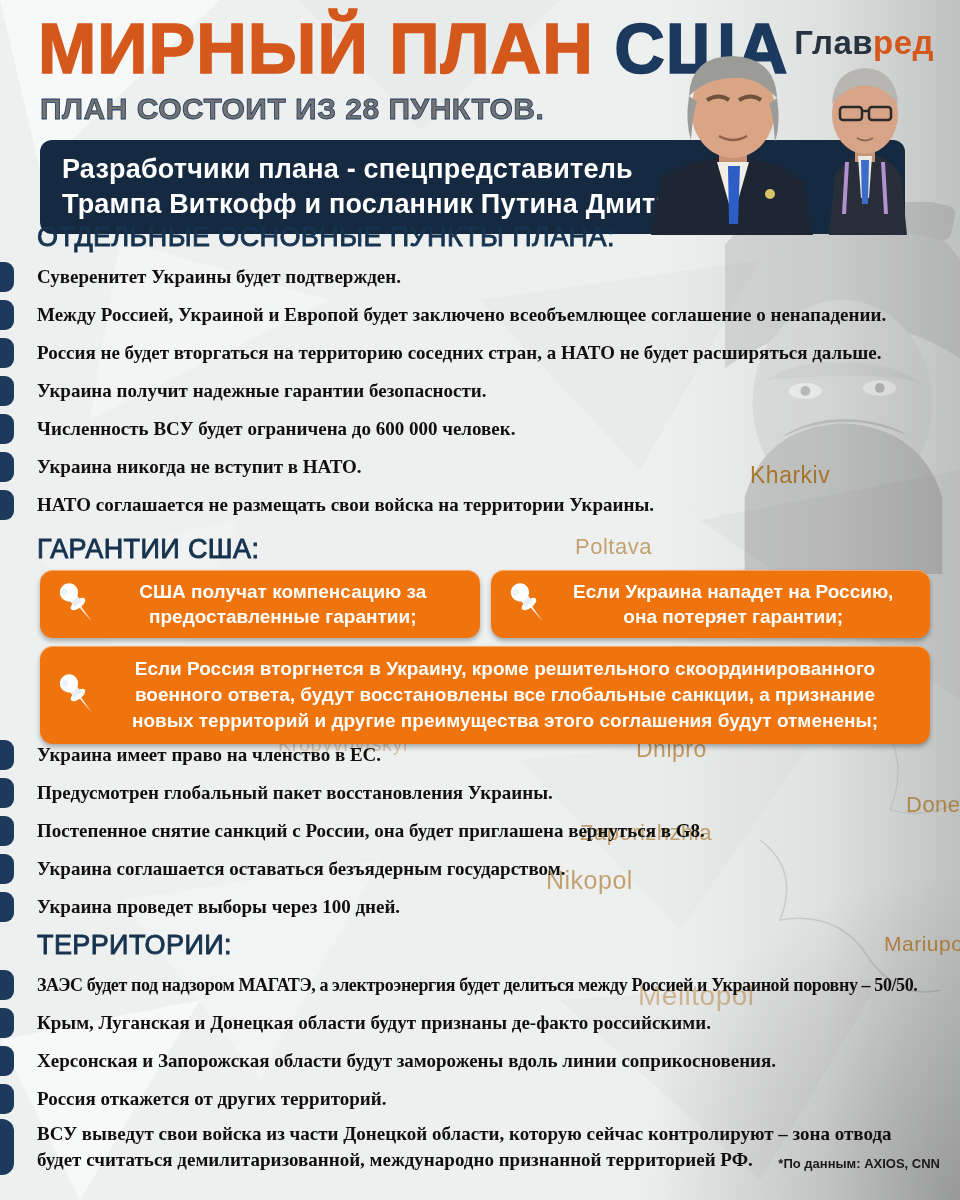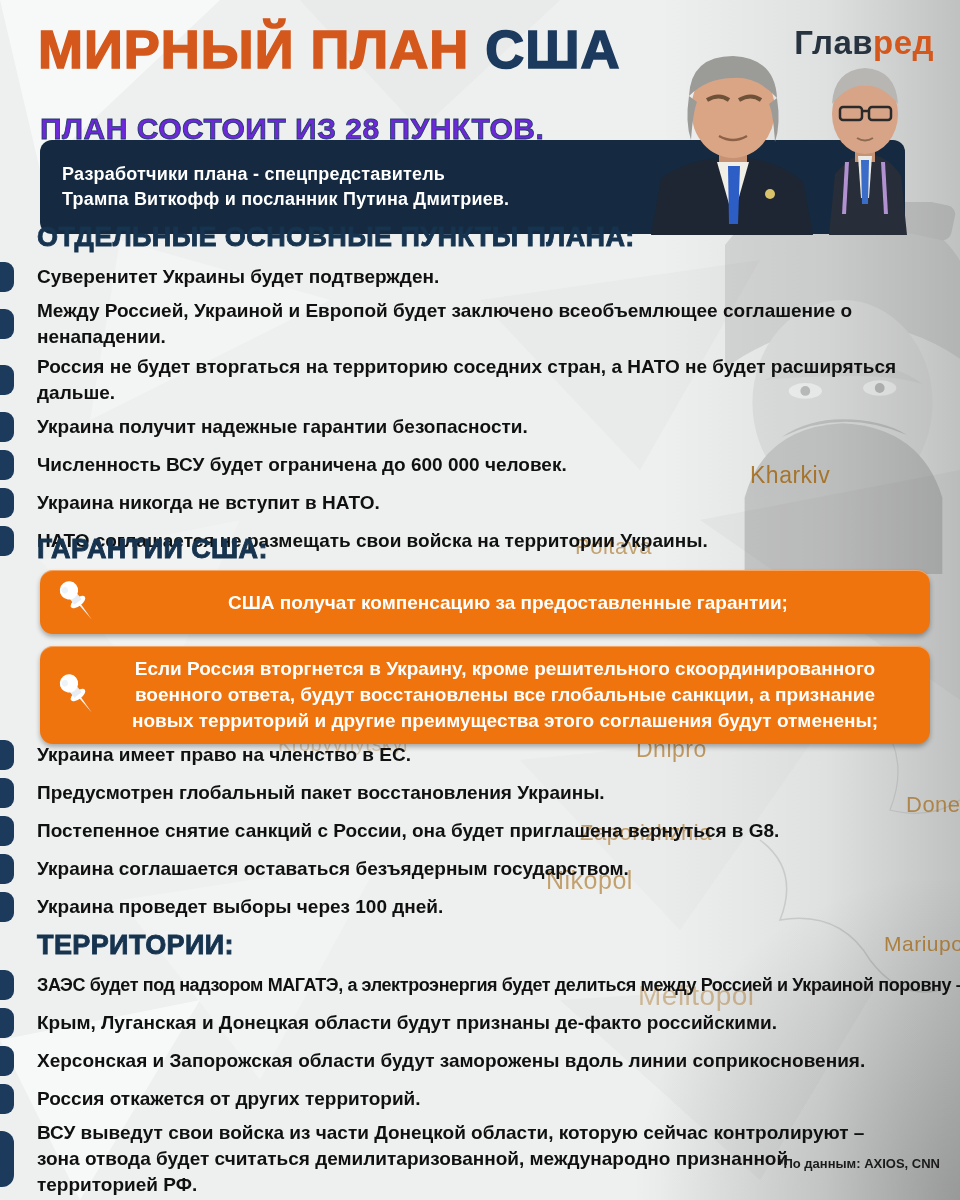--- a/index.html
+++ b/index.html
@@ -24,53 +24,52 @@
   .ml-kropyvnytskyi{left:278px;top:733px;font-size:20px;opacity:.30;}
   .ml-dnipro{left:636px;top:736px;font-size:23px;opacity:.6;}
   .ml-zaporizhzhia{left:580px;top:820px;font-size:22px;opacity:.55;}
   .ml-nikopol{left:546px;top:866px;font-size:25px;opacity:.55;}
   .ml-donetsk{left:906px;top:792px;font-size:22px;opacity:.65;}
   .ml-mariupol{left:884px;top:932px;font-size:21px;opacity:.7;}
   .ml-melitopol{left:638px;top:980px;font-size:28px;opacity:.38;}
 
   .title{
     position:absolute;left:38px;top:16px;z-index:2;
-    font-size:54px;line-height:66px;font-weight:800;letter-spacing:1px;
+    font-size:70px;line-height:66px;font-weight:800;letter-spacing:1px;
     -webkit-text-stroke:1.6px;white-space:nowrap;
   }
   .title .t-orange{color:#d4581c;-webkit-text-stroke-color:#d4581c;}
   .title .t-navy{color:#1b3a5e;-webkit-text-stroke-color:#1b3a5e;}
   .logo{
     position:absolute;right:26px;top:24px;z-index:2;
     font-size:33px;font-weight:800;letter-spacing:.5px;
   }
   .logo .p1{color:#273440;margin-top:16px;}
   .logo .p2{color:#d4581c;}
   .subtitle{
     position:absolute;left:40px;top:92px;z-index:2;
-    font-size:30px;font-weight:800;color:#6d28d9;-webkit-text-stroke:.8px #1b3a5e;
+    font-size:30px;font-weight:800;color:#737373;-webkit-text-stroke:.8px #1b3a5e;
     letter-spacing:.5px;
-    margin-top:20px;
   }
   .banner{
     position:absolute;left:40px;top:140px;width:865px;height:94px;z-index:1;
     background:#152a40;border-radius:12px;box-sizing:border-box;
     display:flex;flex-direction:column;justify-content:center;padding-left:22px;
   }
-  .banner p{margin:2px 0;color:#ffffff;font-size:18px;font-weight:700;letter-spacing:.2px;}
+  .banner p{margin:2px 0;color:#ffffff;font-size:27px;font-weight:700;letter-spacing:.2px;}
   .photos{position:absolute;right:22px;top:52px;width:305px;height:183px;z-index:2;}
 
   h2.sec{
     position:absolute;left:37px;margin:0;z-index:2;
-    font-size:27px;line-height:30px;font-weight:700;color:#16334f;
+    font-size:27px;line-height:30px;font-weight:400;color:#16334f;
     -webkit-text-stroke:.9px #16334f;letter-spacing:.4px;white-space:nowrap;
   }
   .s1h{top:222px;} .s2h{top:534px;} .s3h{top:930px;}
 
-  ul.blist{position:absolute;left:0;right:0;margin:0;padding:0;list-style:none;z-index:2;}
+  ul.blist{position:absolute;left:0;right:0;margin:0;padding:0;list-style:none;z-index:2;font-family:Liberation Serif, serif;}
   .s1list{top:258px;} .s2list{top:736px;} .s3list{top:966px;}
   li.bullet{position:relative;display:flex;align-items:center;min-height:38px;box-sizing:border-box;
     padding:2px 40px 2px 37px;}
   li.bullet .tab{
     position:absolute;left:0;top:50%;transform:translateY(-50%);
     width:14px;height:30px;background:#1c3a5c;border-radius:0 9px 9px 0;
   }
   li.bullet .btxt{font-size:19px;line-height:26px;font-weight:700;color:#101010;}
   li.bullet.fit{padding-right:0;}
   li.bullet.fit .btxt{font-size:18px;letter-spacing:-0.4px;white-space:nowrap;}
@@ -229,20 +228,32 @@
         <g transform="rotate(-38 24 28)">
           <polygon points="22.8,30 25.2,30 24,52" fill="#f6f6f6"></polygon>
           <ellipse cx="24" cy="28" rx="9.5" ry="4.5" fill="#ffffff"></ellipse>
           <rect x="19" y="19" width="10" height="9" fill="#e7edf3"></rect>
           <circle cx="24" cy="12" r="10" fill="#ffffff"></circle>
           <circle cx="20.5" cy="9" r="3.5" fill="#eef3f8"></circle>
         </g>
       </svg>
       <div class="ctext">США получат компенсацию за предоставленные гарантии;</div>
     </div>
+    <div class="card">
+      <svg class="pin" viewBox="0 0 48 56">
+        <g transform="rotate(-38 24 28)">
+          <polygon points="22.8,30 25.2,30 24,52" fill="#f6f6f6"></polygon>
+          <ellipse cx="24" cy="28" rx="9.5" ry="4.5" fill="#ffffff"></ellipse>
+          <rect x="19" y="19" width="10" height="9" fill="#e7edf3"></rect>
+          <circle cx="24" cy="12" r="10" fill="#ffffff"></circle>
+          <circle cx="20.5" cy="9" r="3.5" fill="#eef3f8"></circle>
+        </g>
+      </svg>
+      <div class="ctext">Если Украина нападет на Россию, она потеряет гарантии;</div>
+    </div>
   </div>
 
   <div class="card bigcard">
     <svg class="pin" viewBox="0 0 48 56">
       <g transform="rotate(-38 24 28)">
         <polygon points="22.8,30 25.2,30 24,52" fill="#f6f6f6"></polygon>
         <ellipse cx="24" cy="28" rx="9.5" ry="4.5" fill="#ffffff"></ellipse>
         <rect x="19" y="19" width="10" height="9" fill="#e7edf3"></rect>
         <circle cx="24" cy="12" r="10" fill="#ffffff"></circle>
         <circle cx="20.5" cy="9" r="3.5" fill="#eef3f8"></circle>

